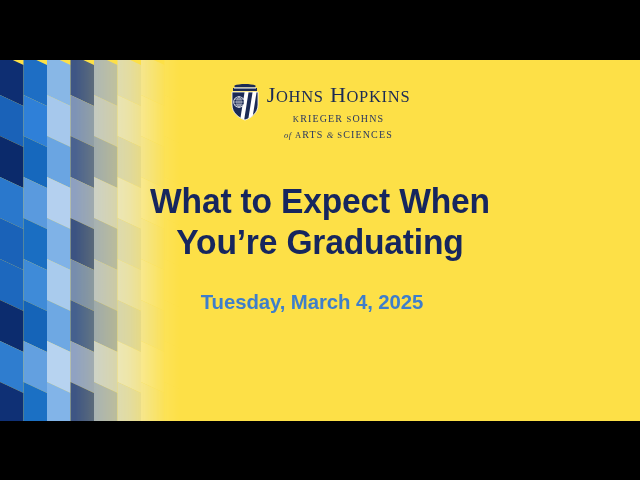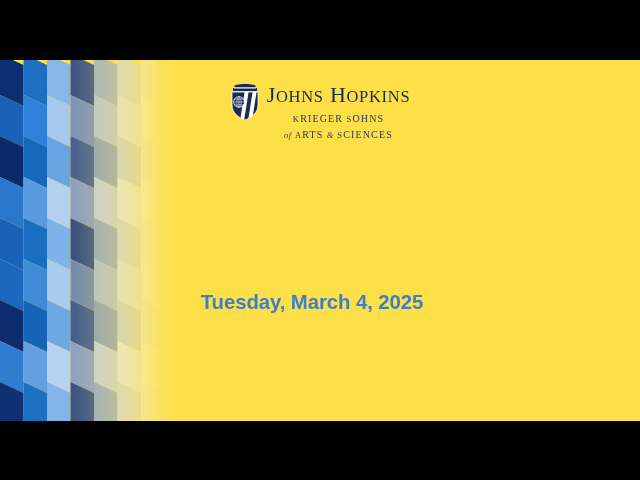--- a/index.html
+++ b/index.html
@@ -278,20 +278,24 @@
       </svg>
 
       <div class="logo-text-block">
         <div class="logo-wordmark"><span class="cap">J</span><span class="sm">OHNS</span>&nbsp;<span class="cap">H</span><span class="sm">OPKINS</span></div>
         <div class="logo-rule"></div>
         <div class="logo-division"><span>K</span><span class="sm2">RIEGER</span>&nbsp;<span>S</span><span class="sm2">OHNS</span></div>
         <div class="logo-division"><em>of</em>&nbsp;<span>A</span><span class="sm2">RTS</span>&nbsp;<em>&amp;</em>&nbsp;<span>S</span><span class="sm2">CIENCES</span></div>
       </div>
     </div>
 
+    <div id="title-group">
+      <div class="slide-title">What to Expect When</div>
+      <div class="slide-title">You’re Graduating</div>
+    </div>
 
     <div id="date-line">
       <div class="slide-date">Tuesday, March 4, 2025</div>
     </div>
 
   </div>
 
   <div class="letterbox top"></div>
   <div class="letterbox bottom"></div>
 

